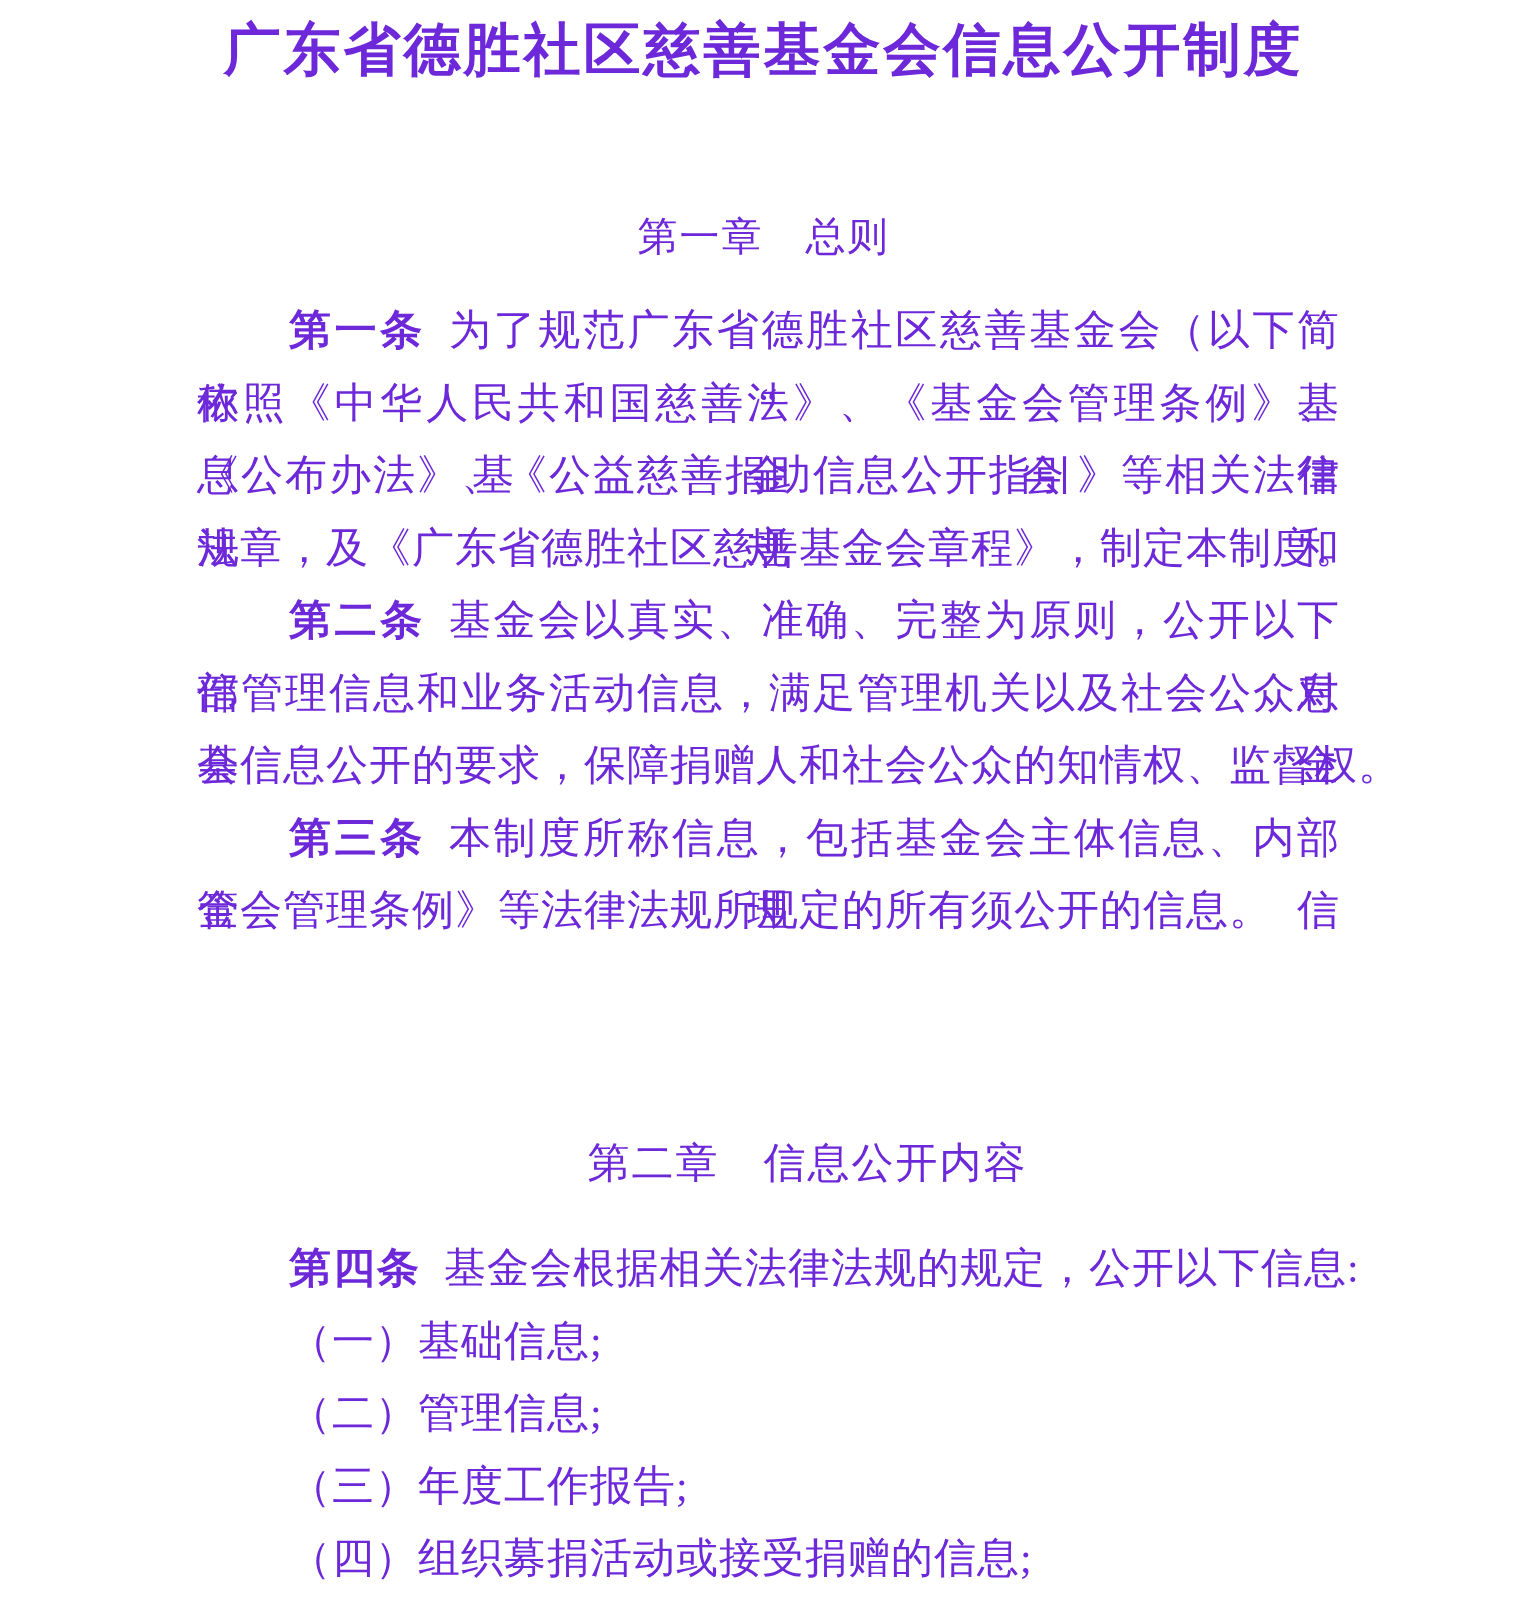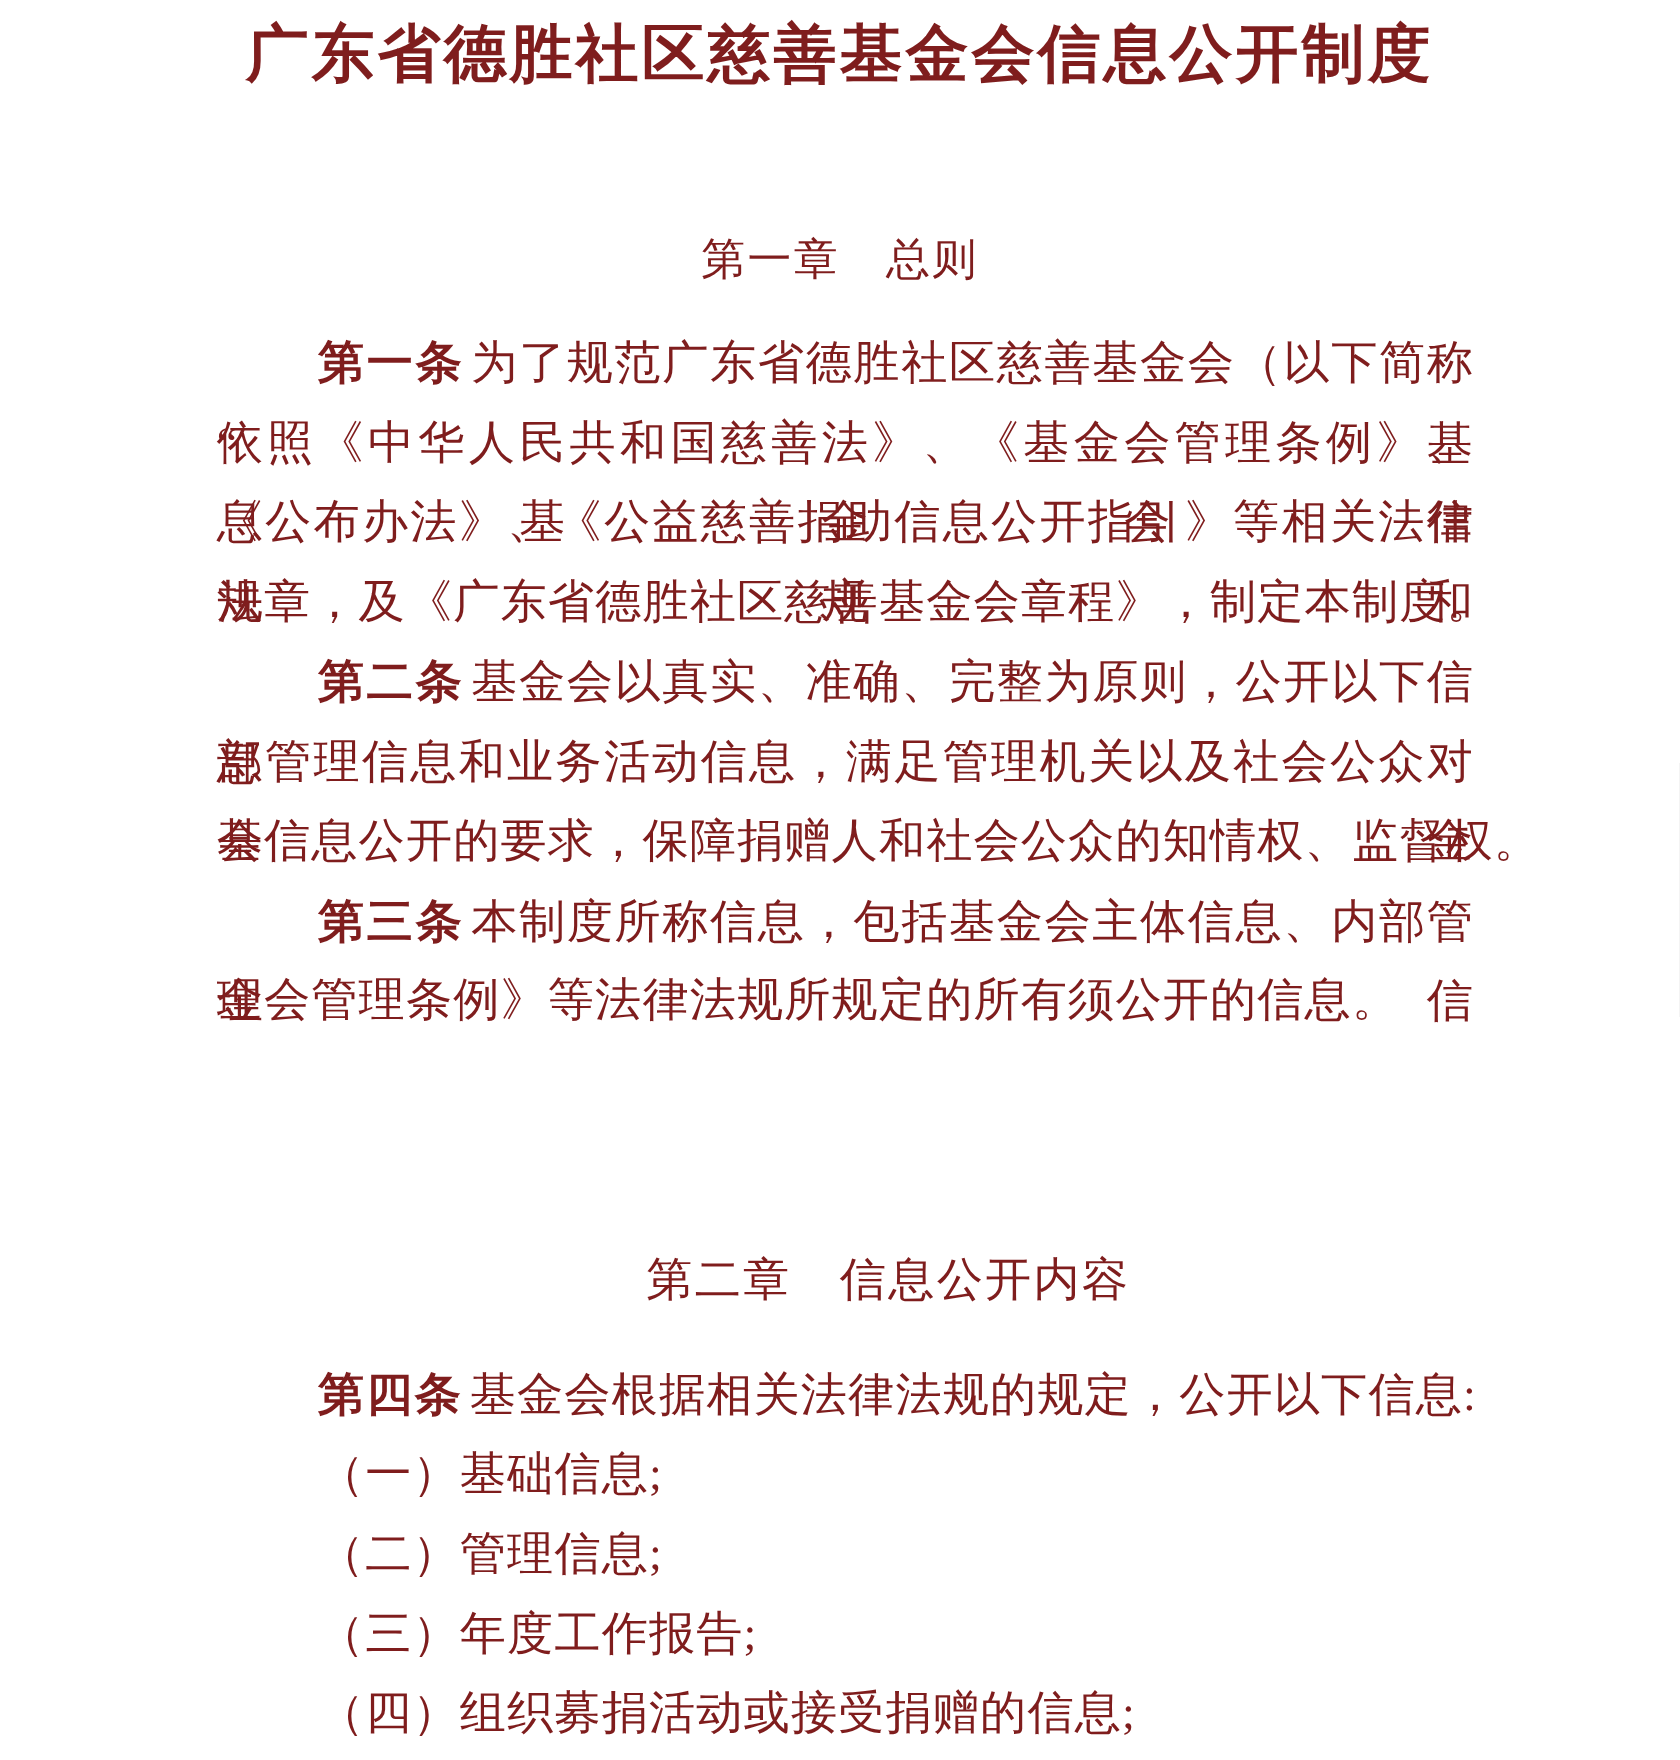--- a/index.html
+++ b/index.html
@@ -7,21 +7,21 @@
     padding: 0;
     background: #e8e8e8;
   }
   .page {
     position: relative;
     width: 1527px;
     height: 1600px;
     background: #ffffff;
     overflow: hidden;
     font-family: "Liberation Serif", "DejaVu Serif", serif;
-    color: #7f1d1d;
+    color: #6d28d9;
   }
   .doc-title {
     position: absolute;
     top: 14px;
     left: 0;
     width: 100%;
     text-align: center;
     font-size: 57px;
     line-height: 72px;
     font-weight: bold;
@@ -67,21 +67,21 @@
   }
   .bline.j {
     white-space: normal;
     text-align: justify;
     text-align-last: justify;
   }
   .bline.indent { text-indent: 92px; }
   .art-label {
     font-weight: bold;
     font-family: "Liberation Sans", "DejaVu Sans", sans-serif;
-    margin-right: 6px;
+    margin-right: 23px;
     letter-spacing: 2px;
   }
 </style>
 </head>
 <body>
 
 <div class="page">
 
   <div class="doc-title">广东省德胜社区慈善基金会信息公开制度</div>
 

